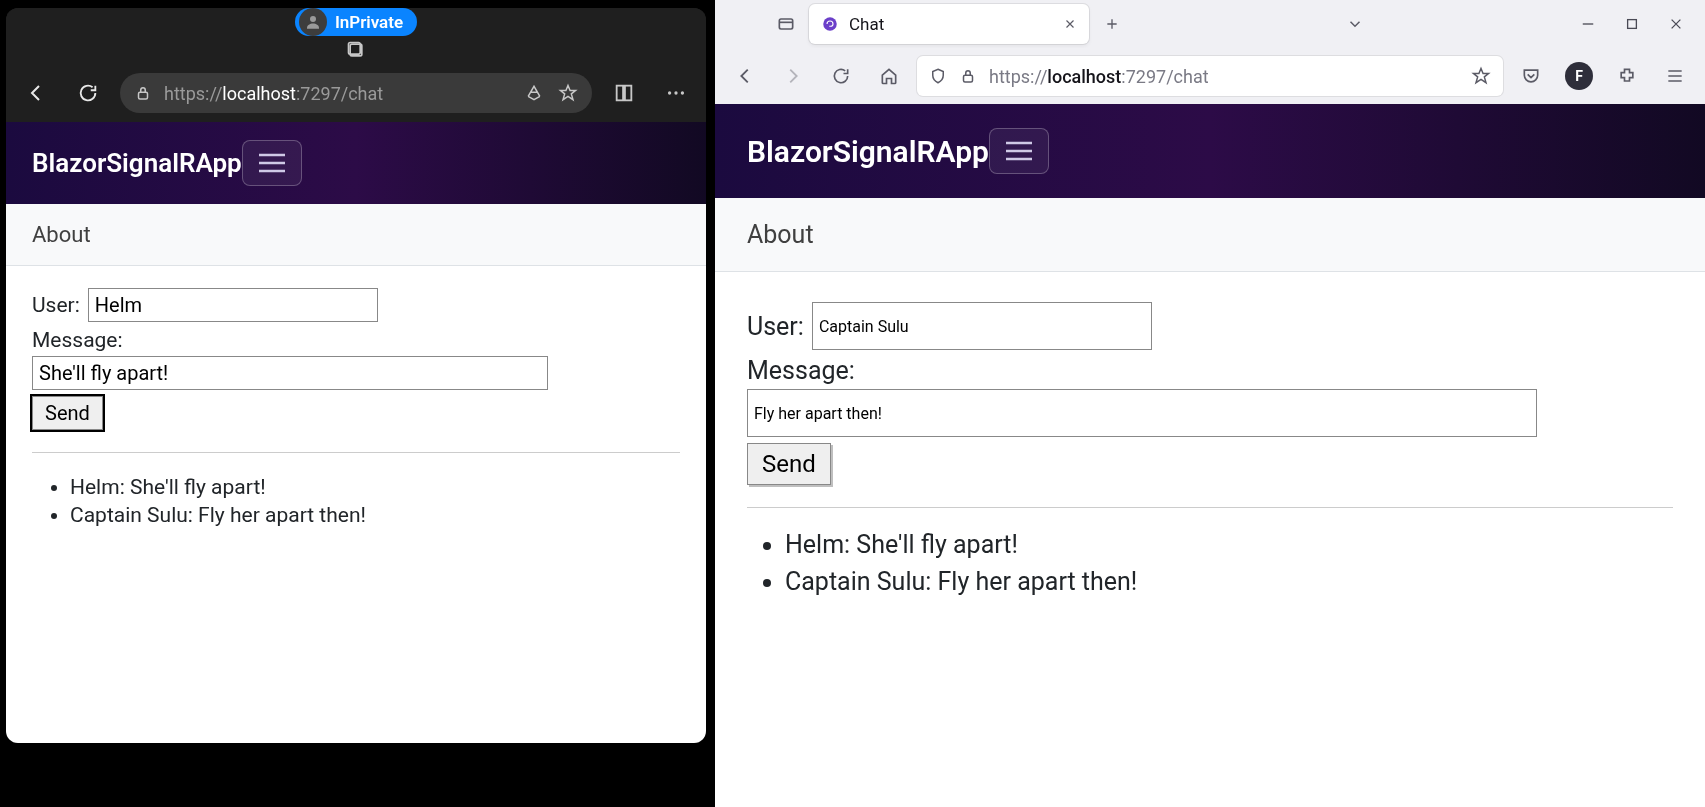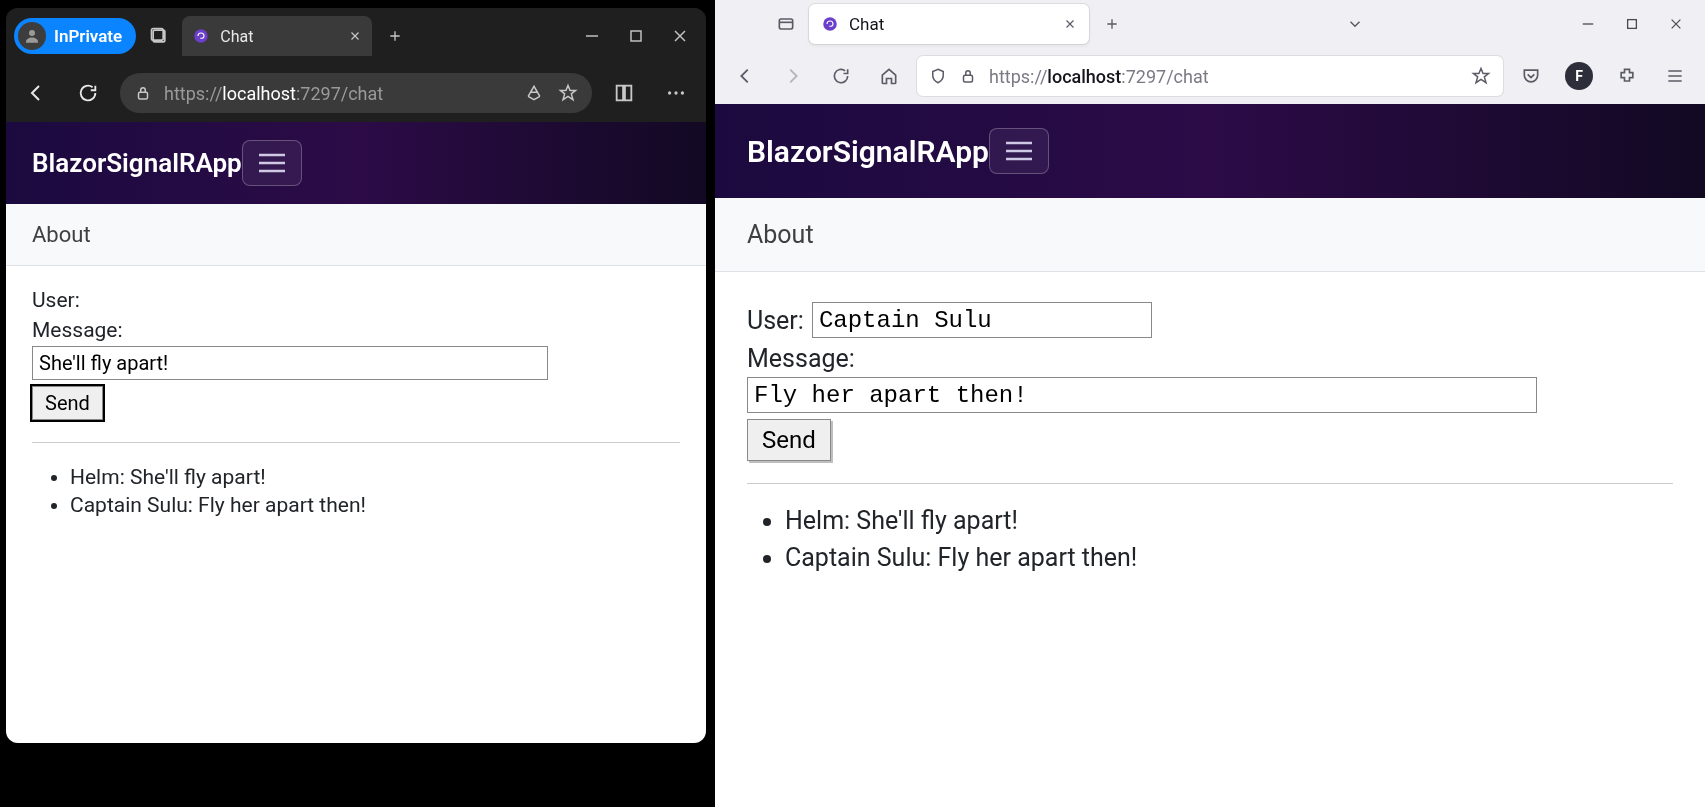--- a/index.html
+++ b/index.html
@@ -4,21 +4,21 @@
 <style>
   * { box-sizing: border-box; margin: 0; padding: 0; }
   html, body { width: 1705px; height: 807px; font-family: -apple-system, "Segoe UI", Roboto, sans-serif; }
   body { display: flex; background: #000; }
 
   .browser { display: flex; flex-direction: column; }
   .browser-edge { width: 700px; height: 735px; background: #1f1f1f; border-radius: 12px; overflow: hidden; margin: 8px 0 0 6px; }
   .browser-ff   { width: 990px; height: 807px; background: #f0f0f4; overflow: hidden; margin-left: auto; }
 
   
-  .edge-titlebar { height: 56px; background: #1f1f1f; display: flex; align-items: center; padding: 0 8px; gap: 4px; }
+  .edge-titlebar { height: 56px; background: #1f1f1f; display: flex; align-items: center; padding: 0 8px; gap: 4px; flex-direction: column; }
   .edge-profile { background: #0a84ff; color: #fff; font-weight: 600; border-radius: 18px; height: 36px; display: flex; align-items: center; gap: 8px; padding: 0 14px 0 4px; font-size: 17px;}
   .edge-profile .avatar { width: 28px; height: 28px; border-radius: 50%; background: #3d3d3d; display:flex;align-items:center;justify-content:center;}
   .edge-profile .avatar svg{width:18px;height:18px;}
   .edge-tablist-btn { width:38px;height:38px;display:flex;align-items:center;justify-content:center;color:#c7c7c7;}
   .edge-tab { background:#3a3a3a; color:#e8e8e8; height:40px; min-width:190px; border-radius:8px 8px 0 0; display:flex; align-items:center; padding:0 10px; gap:10px; font-size:16px;}
   .edge-tab .blazor { width:18px;height:18px; }
   .edge-tab-close { margin-left:auto; color:#c7c7c7; }
   .edge-newtab { color:#c7c7c7; width:38px;height:38px;display:flex;align-items:center;justify-content:center;}
   .edge-wincontrols { margin-left:auto; display:flex; gap:28px; color:#c0c0c0; padding-right:10px;}
   .edge-wincontrols .wc{width:16px;height:16px;}
@@ -57,21 +57,21 @@
   .hamburger svg{width:30px;height:24px;color:#cfc9e6;}
   .about-bar{background:#f8f9fa;border-bottom:1px solid #dee2e6;padding:18px 26px;}
   .ff .about-bar{padding:22px 32px;}
   .about-link{color:#404040;font-size:22px;text-decoration:none;}
   .ff .about-link{font-size:25px;}
   .content{padding:22px 26px;font-size:21px;color:#212529;}
   .ff .content{padding:30px 32px;font-size:25px;}
   .row{display:flex;align-items:center;gap:8px;margin-bottom:6px;}
   .lbl{}
   .txt{border:1px solid #888;height:34px;font-size:20px;padding:2px 6px;font-family:inherit;}
-  .ff .txt{height:36px;font-size:24px;font-family:Liberation Mono, monospace;}
+  .ff .txt{height:48px;font-size:16px;}
   .txt.user{width:290px;}
   .ff .txt.user{width:340px;}
   .msg-row{margin-top:6px;}
   .txt.msg{width:516px;display:block;margin-top:4px;}
   .ff .txt.msg{width:790px;}
   .send{margin-top:6px;font-size:20px;padding:4px 12px;background:#efefef;border:1px solid #888;font-family:inherit;}
   .edge .send{outline:2px solid #000;outline-offset:0;}
   .ff .send{font-size:24px;padding:6px 14px;box-shadow:2px 2px 0 rgba(0,0,0,.25);}
   hr{margin:22px 0;border:none;border-top:1px solid #ccc;}
   ul.msgs{padding-left:38px;}
@@ -195,20 +195,21 @@
             <path d="M2 4h26M2 12h26M2 20h26"></path>
           </svg>
       </button>
     </div>
     <div class="about-bar">
       <a class="about-link">About</a>
     </div>
     <div class="content">
       <div class="row">
         <span class="lbl">User:</span>
+        <input class="txt user" value="Helm" style="">
       </div>
       <div class="msg-row">
         <div class="lbl">Message:</div>
         <input class="txt msg" value="She'll fly apart!" style="">
       </div>
       <button class="send">Send</button>
       <hr>
       <ul class="msgs">
           <li>Helm: She'll fly apart!</li>
           <li>Captain Sulu: Fly her apart then!</li>

